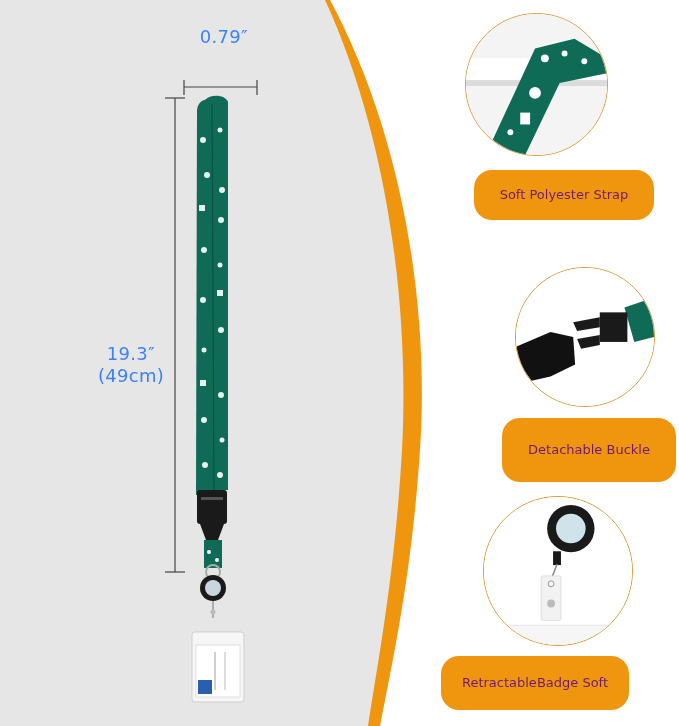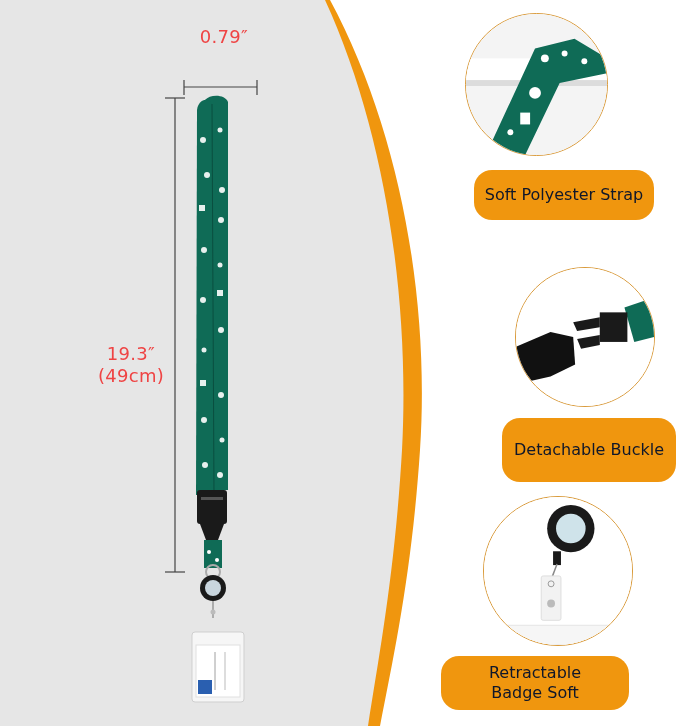--- a/index.html
+++ b/index.html
@@ -1,28 +1,28 @@
 <!DOCTYPE html>
 <html><head>
 <meta charset="utf-8">
 <style>
   html, body { margin: 0; padding: 0; }
   body { width: 679px; height: 726px; position: relative; overflow: hidden; background: #ffffff; font-family: "DejaVu Sans", "Liberation Sans", sans-serif; }
   .bg-svg { position: absolute; left: 0; top: 0; }
-  .dim-label { position: absolute; text-align: center; color: #ef4444; font-size: 18px; line-height: 22px; letter-spacing: 0.3px; }
+  .dim-label { position: absolute; text-align: center; color: #3b82f6; font-size: 18px; line-height: 22px; letter-spacing: 0.3px; }
   .dim-width { left: 178px; top: 26px; width: 92px; }
   .dim-length { left: 82px; top: 343px; width: 98px; }
   .feature-circle { position: absolute; border-radius: 50%; border: 1.5px solid #d99a3a; overflow: hidden; background: #fff; box-sizing: border-box; }
   .circle-1 { left: 465px; top: 13px; width: 143px; height: 143px; }
   .circle-2 { left: 515px; top: 267px; width: 140px; height: 140px; }
   .circle-3 { left: 483px; top: 496px; width: 150px; height: 150px; }
-  .pill { position: absolute; background: #f0960e; border-radius: 18px; color: #0f172a; font-size: 16px; text-align: center; display: flex; align-items: center; justify-content: center; line-height: 20px; }
+  .pill { position: absolute; background: #f0960e; border-radius: 18px; color: #701a75; font-size: 13px; text-align: center; display: flex; align-items: center; justify-content: center; line-height: 20px; }
   .pill-1 { left: 474px; top: 170px; width: 180px; height: 50px; }
   .pill-2 { left: 502px; top: 418px; width: 174px; height: 64px; }
-  .pill-3 { left: 441px; top: 656px; width: 188px; height: 54px; flex-direction: column; }
+  .pill-3 { left: 441px; top: 656px; width: 188px; height: 54px; }
   .feature-circle svg { width: 100%; height: 100%; display: block; }
 </style>
 </head>
 <body>
 
 <svg class="bg-svg" width="679" height="726" viewBox="0 0 679 726">
   <path d="M0,0 L330,0 C400,130 430,300 420,450 C412,570 395,650 380,726 L0,726 Z" fill="#f0960e"></path>
   <path d="M0,0 L325,0 C385,130 410,300 402,450 C395,570 380,650 368,726 L0,726 Z" fill="#e6e6e6"></path>
 
   <g stroke="#444" stroke-width="1.2">

